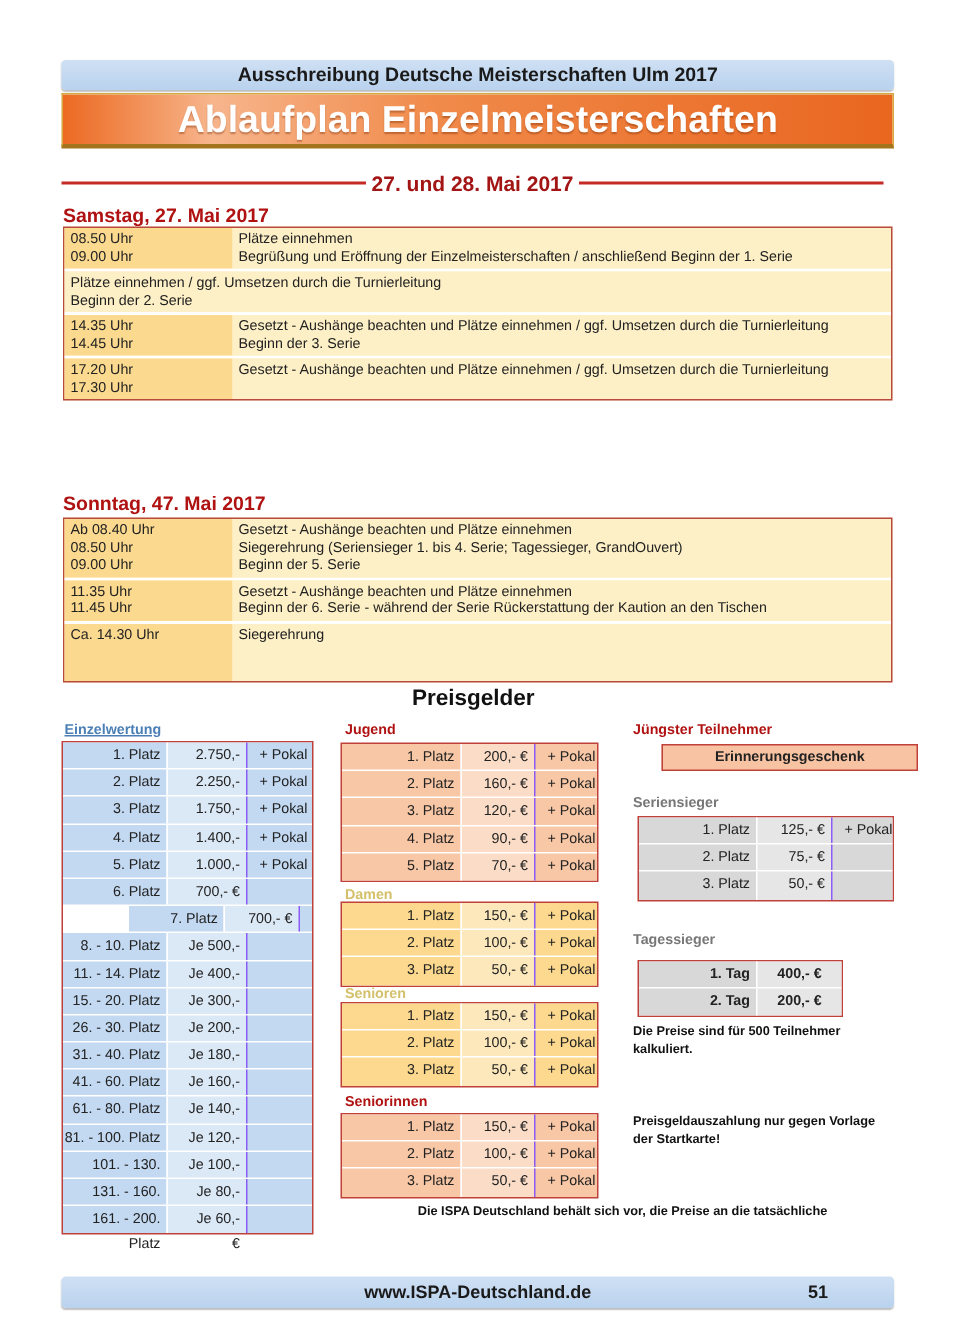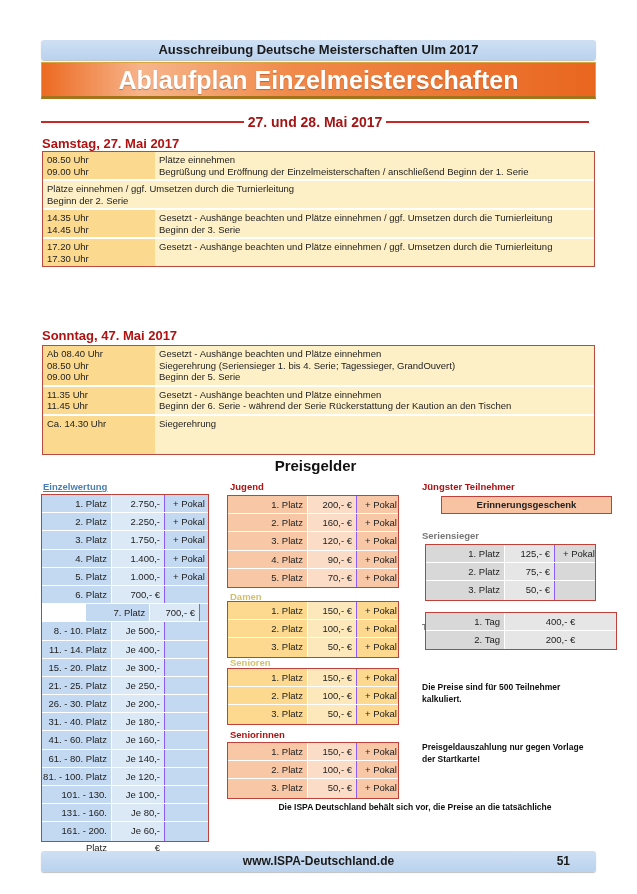--- a/index.html
+++ b/index.html
@@ -70,21 +70,21 @@
     }
     .note { position: absolute; font-weight: bold; font-size: 8.5px; line-height: 11.5px; color: #111; }
 
     .footer-banner {
       position: absolute; left: 41px; top: 851px; width: 555px; height: 21px;
       background: linear-gradient(#cfe0f3, #b9d2ee);
       border-radius: 3px; box-shadow: 0 1px 1px rgba(0,0,0,0.25);
       font-weight: bold; font-size: 12px; line-height: 21px; color: #1a1a1a;
     }
     .footer-banner .url { position: absolute; left: 0; right: 0; text-align: center; }
-    .footer-banner .page { position: absolute; right: 26px; }
+    .footer-banner .page { position: absolute; right: 44px; }
   </style>
 </head>
 <body>
 
 <div class="top-banner">
   <span>Ausschreibung Deutsche Meisterschaften Ulm 2017</span>
 </div>
 <div class="title-banner">
   <span>Ablaufplan Einzelmeisterschaften</span>
 </div>
@@ -219,25 +219,20 @@
       <div class="c1" style="width: 69px;">11. - 14. Platz</div>
       <div class="c2" style="width: 53px;">Je 400,- €</div>
       <div class="c3" style="width: 44px; flex: 1 1 0%;"></div>
     </div>
     <div class="prow">
       <div class="c1" style="width: 69px;">15. - 20. Platz</div>
       <div class="c2" style="width: 53px;">Je 300,- €</div>
       <div class="c3" style="width: 44px; flex: 1 1 0%;"></div>
     </div>
     <div class="prow">
-      <div class="c1" style="width: 69px;">21. - 25. Platz</div>
-      <div class="c2" style="width: 53px;">Je 250,- €</div>
-      <div class="c3" style="width: 44px; flex: 1 1 0%;"></div>
-    </div>
-    <div class="prow">
       <div class="c1" style="width: 69px;">26. - 30. Platz</div>
       <div class="c2" style="width: 53px;">Je 200,- €</div>
       <div class="c3" style="width: 44px; flex: 1 1 0%;"></div>
     </div>
     <div class="prow">
       <div class="c1" style="width: 69px;">31. - 40. Platz</div>
       <div class="c2" style="width: 53px;">Je 180,- €</div>
       <div class="c3" style="width: 44px; flex: 1 1 0%;"></div>
     </div>
     <div class="prow">
@@ -376,21 +371,21 @@
       <div class="c3" style="width: 41px; flex: 1 1 0%;"></div>
     </div>
     <div class="prow">
       <div class="c1" style="width: 78px;">3. Platz</div>
       <div class="c2" style="width: 50px;">50,- €</div>
       <div class="c3" style="width: 41px; flex: 1 1 0%;"></div>
     </div>
   </div>
 
 <div class="sec-heading" style="left:422px; top:621px; color:#777777;">Tagessieger</div>
-<div class="prize-table grey" id="t-tages" style="left:425px; top:612px; width:192px;">
+<div class="prize-table grey" id="t-tages" style="left:425px; top:640px; width:137px;font-weight:bold;">
     <div class="prow">
       <div class="c1" style="width: 78px;">1. Tag</div>
       <div class="c2" style="text-align: center; padding-right: 0px; width: 91px; flex: 1 1 0%;">400,- €</div>
     </div>
     <div class="prow">
       <div class="c1" style="width: 78px;">2. Tag</div>
       <div class="c2" style="text-align: center; padding-right: 0px; width: 91px; flex: 1 1 0%;">200,- €</div>
     </div>
   </div>
 

